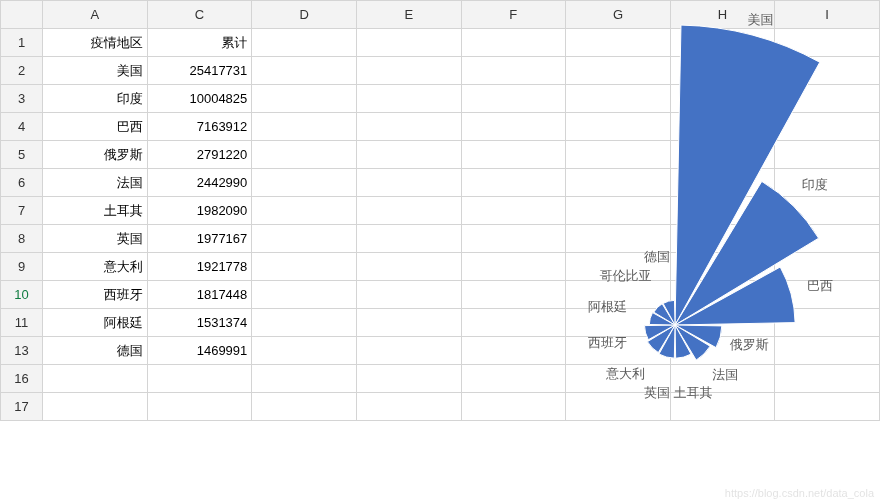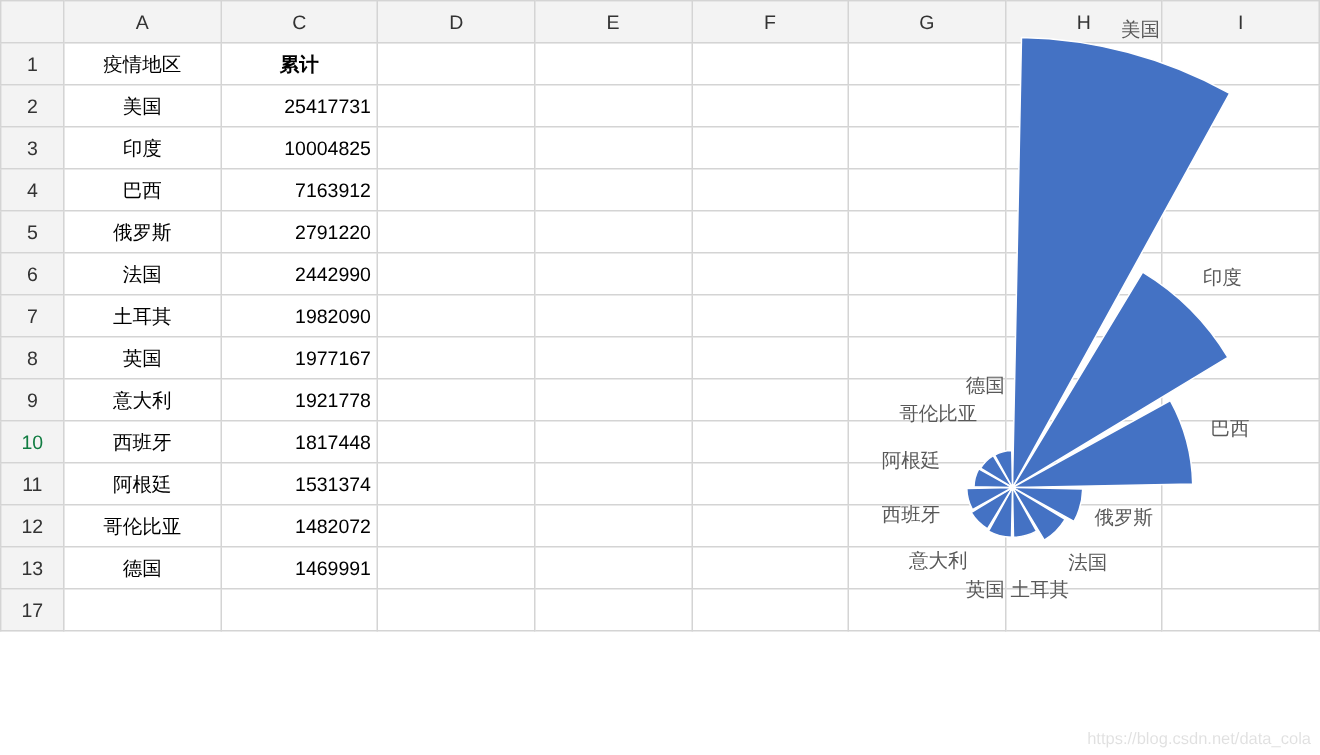--- a/index.html
+++ b/index.html
@@ -44,21 +44,21 @@
       width: 33px;
     }
     .row-hdr.sel {
       color: #107c41;
       margin-top: 27px;
     }
     .corner {
       background: #f3f3f3;
       width: 33px;
     }
-    .col-a { width: 82px; text-align: center; }
+    .col-a { width: 82px; text-align: right; }
     .col-c { width: 82px; text-align: right; }
     .col-wide { width: 82px; }
     .chart-area {
       position: absolute;
       left: 260px;
       top: 0;
       width: 620px;
       height: 503px;
       pointer-events: none;
     }
@@ -99,21 +99,21 @@
         <th class="col-hdr">F</th>
         <th class="col-hdr">G</th>
         <th class="col-hdr">H</th>
         <th class="col-hdr">I</th>
       </tr>
     </thead>
     <tbody id="tbody">
     <tr>
           <td class="row-hdr">1</td>
           <td class="col-a">疫情地区</td>
-          <td class="col-c" style="text-align: center; font-weight: bold;">累计</td>
+          <td class="col-c" style="text-align: right;">累计</td>
           <td class="col-wide"></td>
           <td class="col-wide"></td>
           <td class="col-wide"></td>
           <td class="col-wide"></td>
           <td class="col-wide"></td>
           <td class="col-wide"></td>
         </tr>
         <tr>
           <td class="row-hdr">2</td>
           <td class="col-a">美国</td>
@@ -218,34 +218,34 @@
           <td class="col-a">阿根廷</td>
           <td class="col-c">1531374</td>
           <td class="col-wide"></td>
           <td class="col-wide"></td>
           <td class="col-wide"></td>
           <td class="col-wide"></td>
           <td class="col-wide"></td>
           <td class="col-wide"></td>
         </tr>
         <tr>
-          <td class="row-hdr">12</td>
-          <td class="col-a">哥伦比亚</td>
-          <td class="col-c">1482072</td>
-          <td class="col-wide"></td>
-          <td class="col-wide"></td>
-          <td class="col-wide"></td>
-          <td class="col-wide"></td>
-          <td class="col-wide"></td>
-          <td class="col-wide"></td>
-        </tr>
-        <tr>
           <td class="row-hdr">13</td>
           <td class="col-a">德国</td>
           <td class="col-c">1469991</td>
+          <td class="col-wide"></td>
+          <td class="col-wide"></td>
+          <td class="col-wide"></td>
+          <td class="col-wide"></td>
+          <td class="col-wide"></td>
+          <td class="col-wide"></td>
+        </tr>
+        <tr>
+          <td class="row-hdr">16</td>
+          <td class="col-a"></td>
+          <td class="col-c"></td>
           <td class="col-wide"></td>
           <td class="col-wide"></td>
           <td class="col-wide"></td>
           <td class="col-wide"></td>
           <td class="col-wide"></td>
           <td class="col-wide"></td>
         </tr>
         <tr>
           <td class="row-hdr">17</td>
           <td class="col-a"></td>

